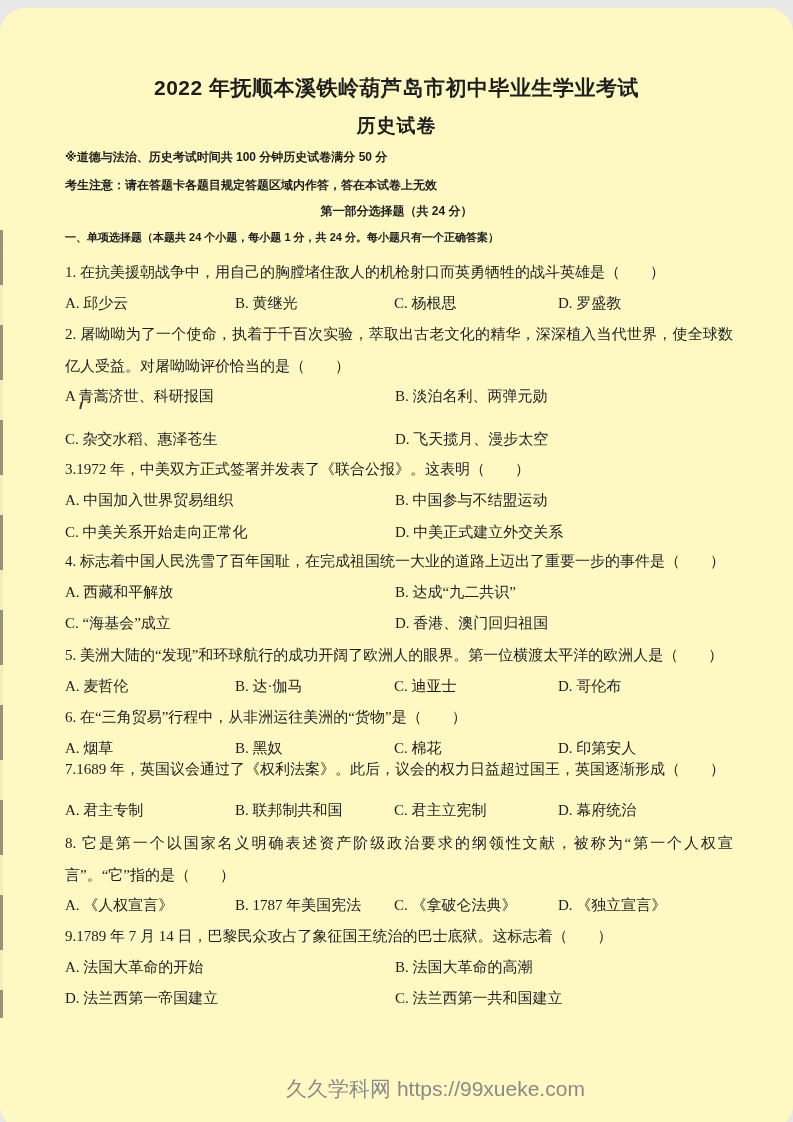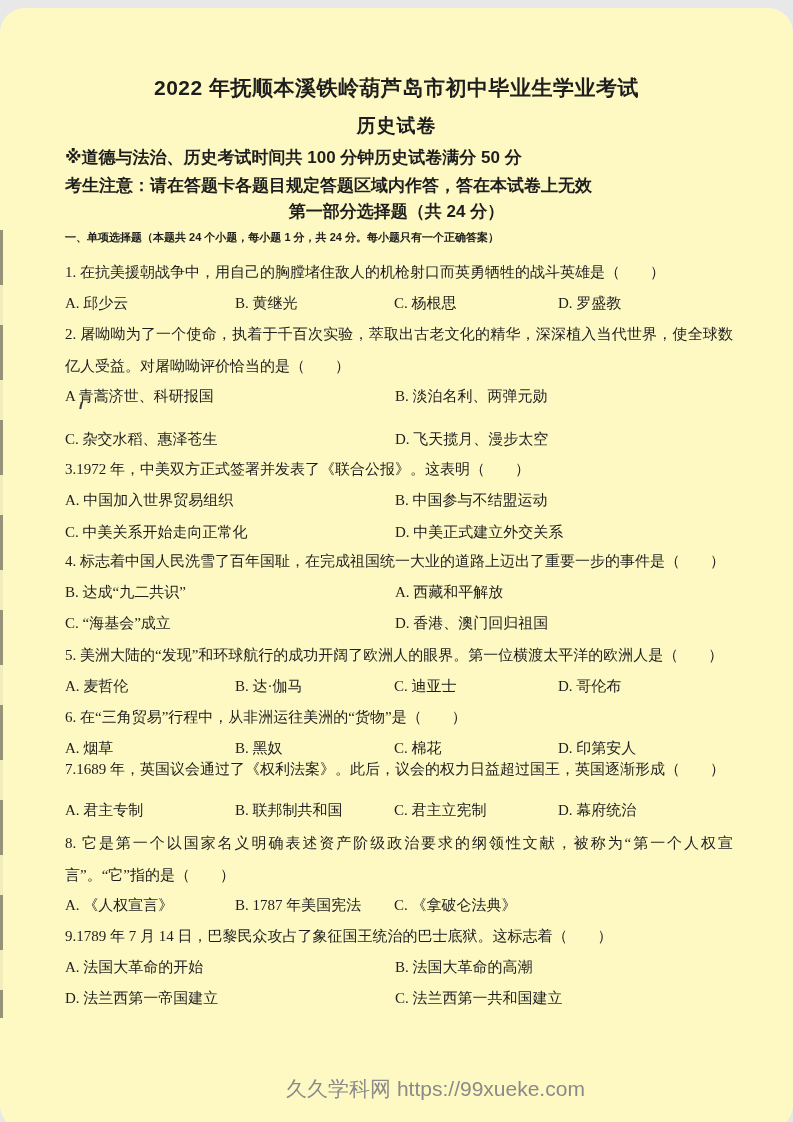--- a/index.html
+++ b/index.html
@@ -4,21 +4,21 @@
 <style>
   html,body{margin:0;padding:0;background:#e8e8e8;}
   .page{position:relative;width:793px;height:1122px;background:#fef9c3;margin:8px auto;
         font-family:"Liberation Serif","DejaVu Serif",serif;color:#1e1e1e;overflow:hidden;border-radius:25px;}
   .line{position:absolute;left:65px;width:668px;font-size:15px;line-height:21px;white-space:nowrap;}
   .wrap{white-space:normal;text-align:justify;line-height:32px;}
   .center{left:0;width:793px;text-align:center;}
   .hdr{font-family:"Liberation Sans","DejaVu Sans",sans-serif;font-weight:bold;}
   .t1{font-size:21px;line-height:28px;letter-spacing:.5px;}
   .t2{font-size:19px;line-height:26px;letter-spacing:1px;}
-  .notice{font-size:17px;}
+  .notice{font-size:12px;}
   .section{font-size:11px;}
   .opt-row{display:grid;}
   .cols4{grid-template-columns:170px 159px 164px auto;}
   .cols2{grid-template-columns:330px auto;}
   .opt{display:block;}
   .footer{position:absolute;left:0;top:1068px;width:793px;text-align:center;color:#8a8a8a;
           font-family:"Liberation Sans","DejaVu Sans",sans-serif;font-size:21px;line-height:26px;padding-left:39px;}
   .edge{position:absolute;left:0;top:222px;width:3px;height:788px;
         background:repeating-linear-gradient(180deg,rgba(45,45,45,.5) 0 55px,rgba(45,45,45,.06) 55px 95px);}
   .stray{position:absolute;left:80px;top:394px;width:2px;height:7px;background:#3c3c3c;transform:rotate(14deg);}
@@ -61,22 +61,22 @@
     <span class="opt">A. 中国加入世界贸易组织</span>
     <span class="opt">B. 中国参与不结盟运动</span>
   </div>
   <div class="line opt-row cols2" style="top:514px">
     <span class="opt">C. 中美关系开始走向正常化</span>
     <span class="opt">D. 中美正式建立外交关系</span>
   </div>
 
   <div class="line" style="top:543px">4. 标志着中国人民洗雪了百年国耻，在完成祖国统一大业的道路上迈出了重要一步的事件是（　　）</div>
   <div class="line opt-row cols2" style="top:574px">
+    <span class="opt">A. 西藏和平解放</span>
     <span class="opt">B. 达成“九二共识”</span>
-    <span class="opt">A. 西藏和平解放</span>
   </div>
   <div class="line opt-row cols2" style="top:605px">
     <span class="opt">C. “海基会”成立</span>
     <span class="opt">D. 香港、澳门回归祖国</span>
   </div>
 
   <div class="line" style="top:637px">5. 美洲大陆的“发现”和环球航行的成功开阔了欧洲人的眼界。第一位横渡太平洋的欧洲人是（　　）</div>
   <div class="line opt-row cols4" style="top:668px">
     <span class="opt">A. 麦哲伦</span>
     <span class="opt">B. 达·伽马</span>
@@ -98,20 +98,21 @@
     <span class="opt">B. 联邦制共和国</span>
     <span class="opt">C. 君主立宪制</span>
     <span class="opt">D. 幕府统治</span>
   </div>
 
   <div class="line wrap" style="top:819px">8. 它是第一个以国家名义明确表述资产阶级政治要求的纲领性文献，被称为“第一个人权宣言”。“它”指的是（　　）</div>
   <div class="line opt-row cols4" style="top:887px">
     <span class="opt">A. 《人权宣言》</span>
     <span class="opt">B. 1787 年美国宪法</span>
     <span class="opt">C. 《拿破仑法典》</span>
+    <span class="opt">D. 《独立宣言》</span>
   </div>
 
   <div class="line" style="top:918px">9.1789 年 7 月 14 日，巴黎民众攻占了象征国王统治的巴士底狱。这标志着（　　）</div>
   <div class="line opt-row cols2" style="top:949px">
     <span class="opt">A. 法国大革命的开始</span>
     <span class="opt">B. 法国大革命的高潮</span>
   </div>
   <div class="line opt-row cols2" style="top:980px">
     <span class="opt">D. 法兰西第一帝国建立</span>
     <span class="opt">C. 法兰西第一共和国建立</span>

